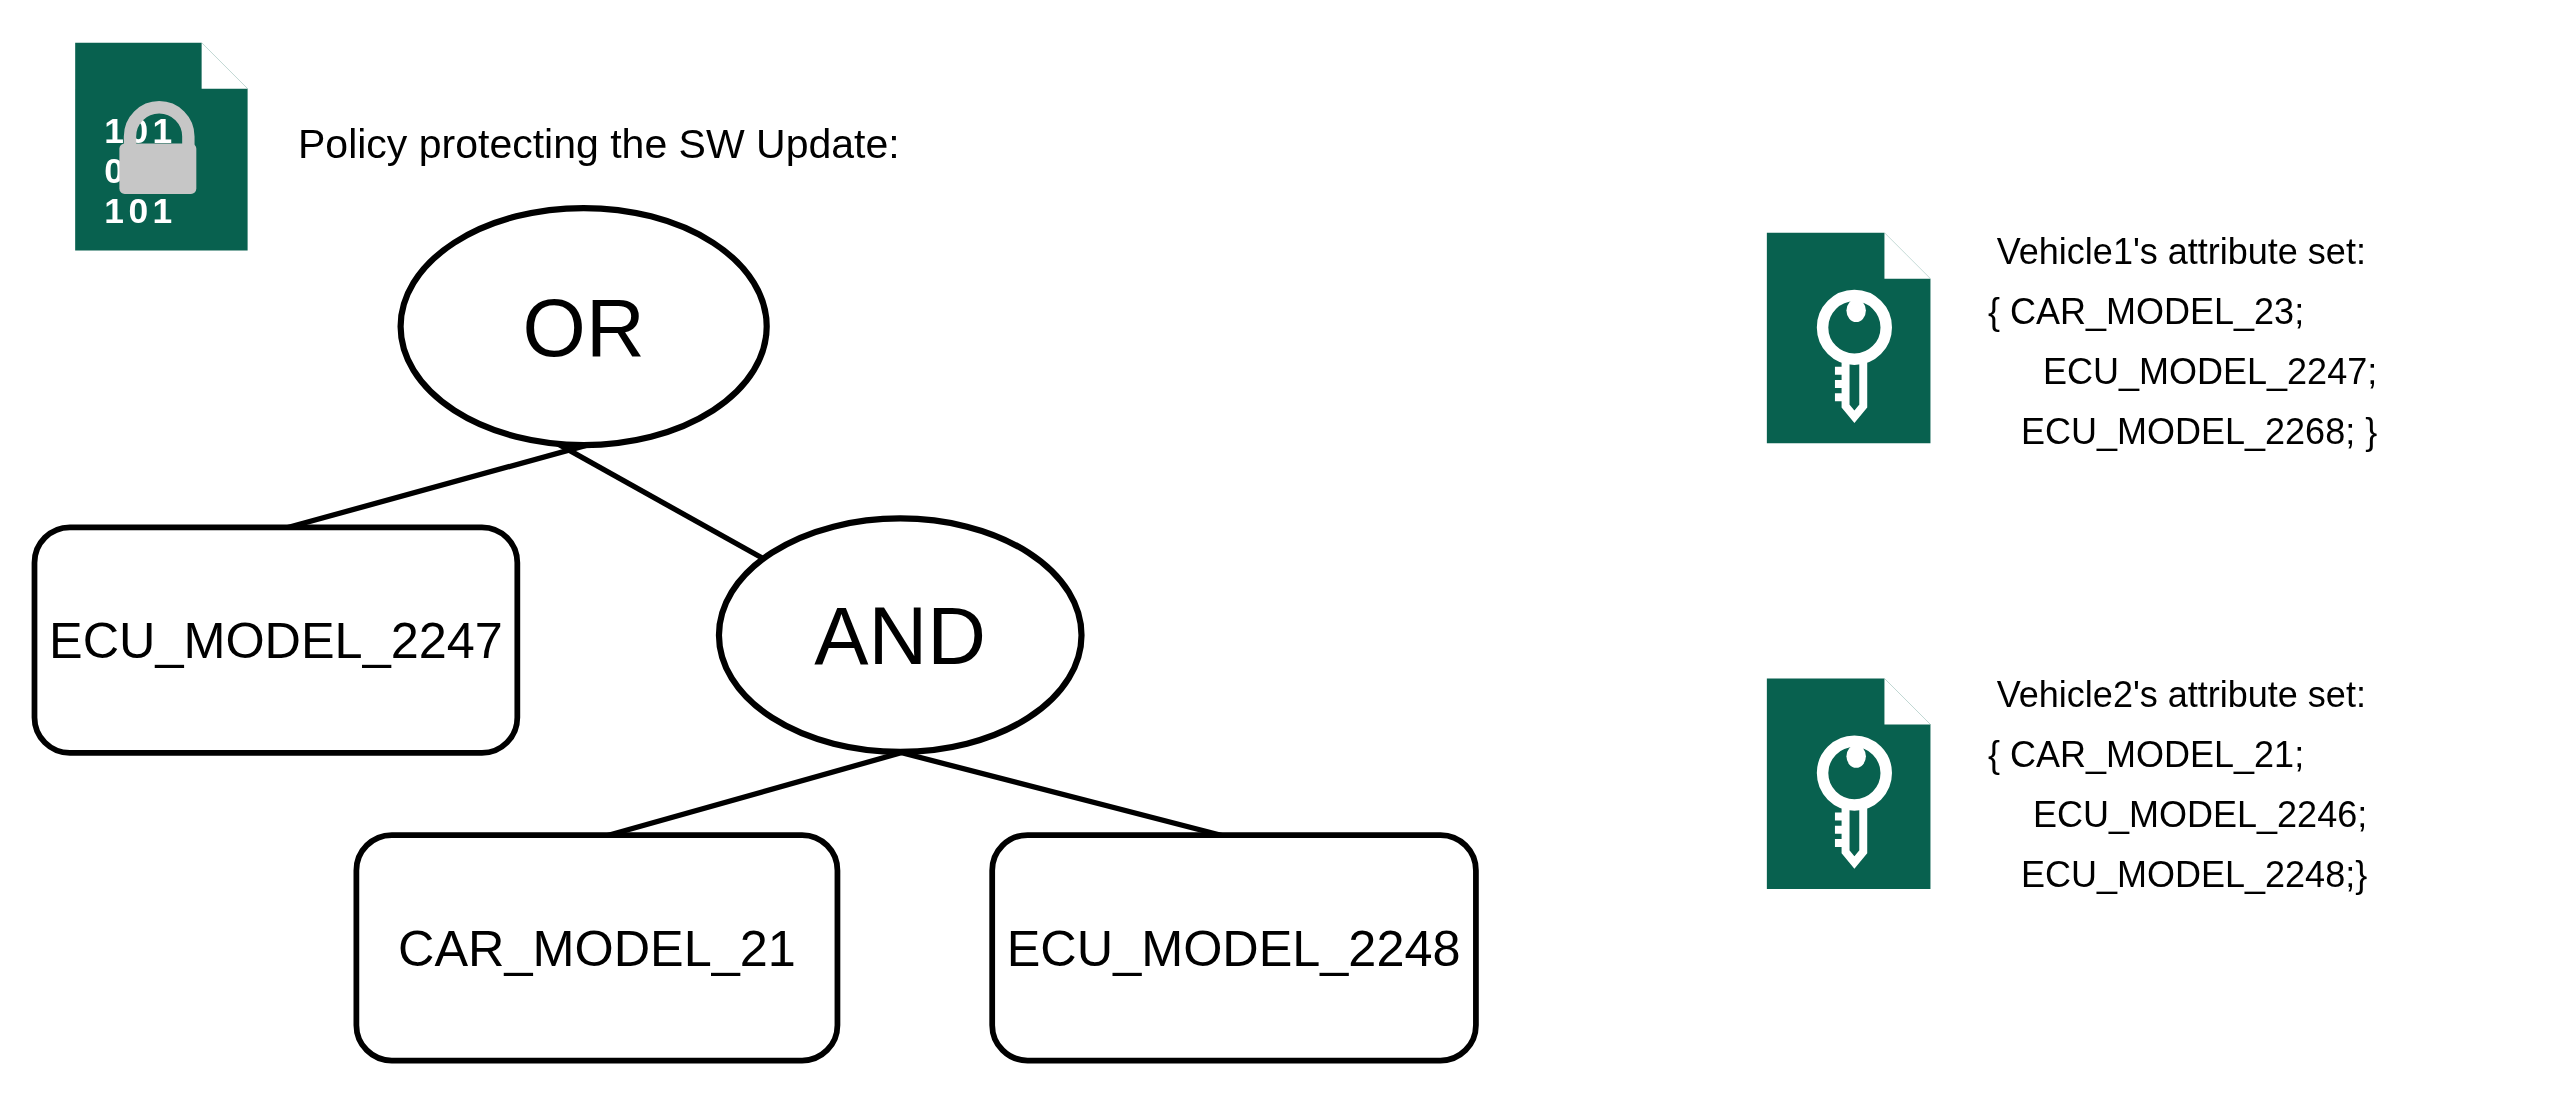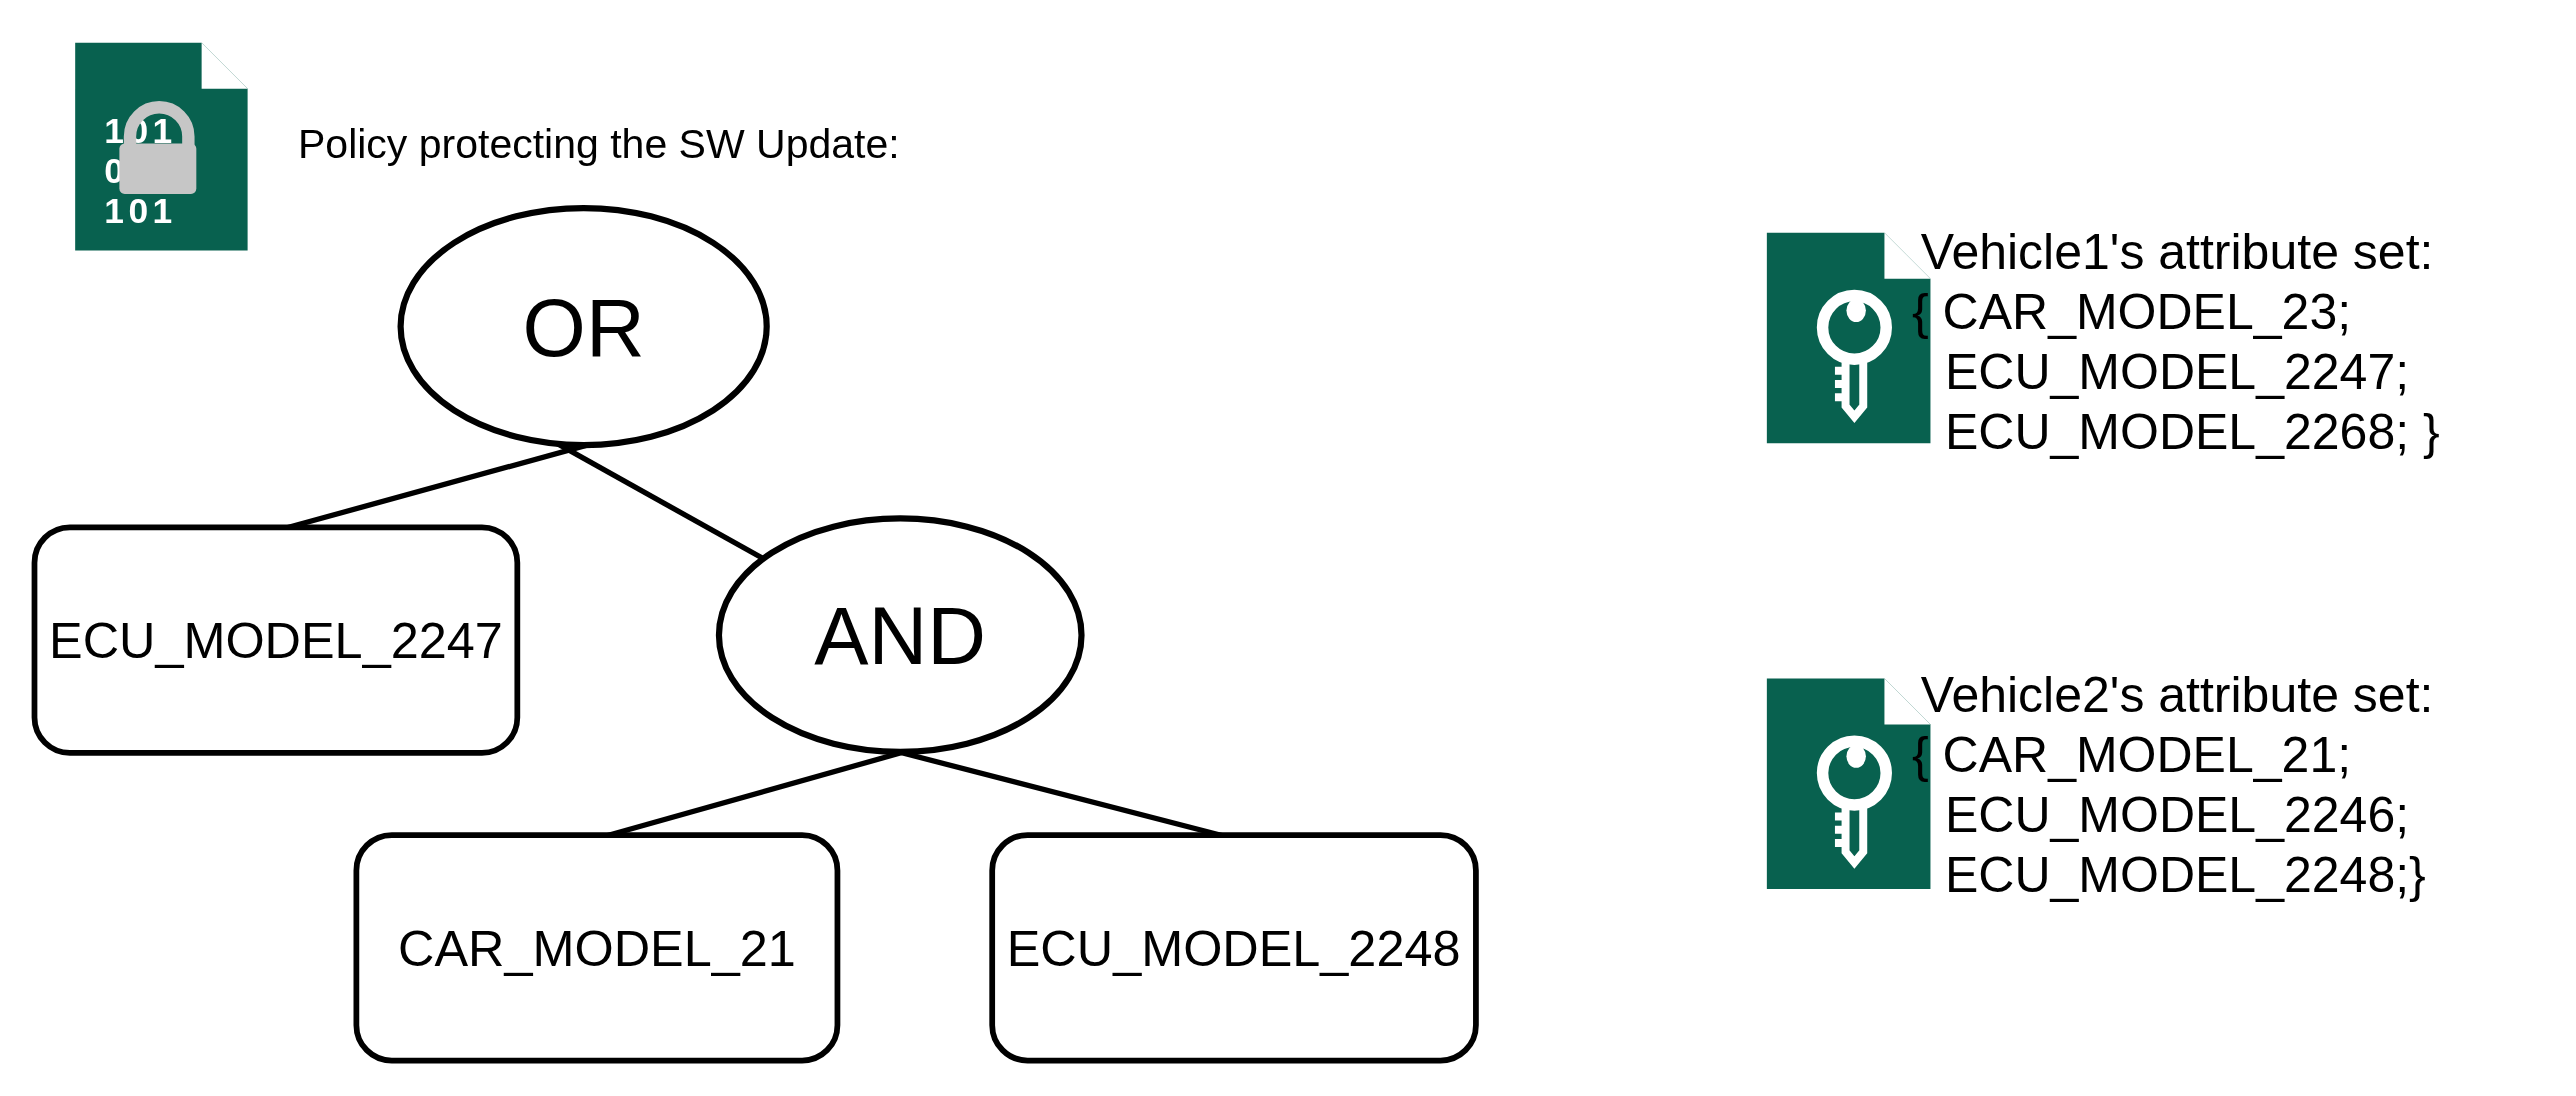--- a/index.html
+++ b/index.html
@@ -33,30 +33,30 @@
     position: absolute;
     left: 298px;
     top: 122px;
     font-size: 41px;
     line-height: 1.1;
     color: #000000;
     white-space: nowrap;
   }
   .attr-block {
     position: absolute;
-    left: 1912px;
-    font-size: 50px;
+    left: 1988px;
+    font-size: 36px;
     line-height: 60px;
     color: #000000;
     white-space: nowrap;
   }
   #vehicle1-block { top: 222px; }
   #vehicle2-block { top: 665px; }
   .attr-heading { padding-left: 8.8px; }
-  .attr-line.indented { padding-left: 33px; }
+  .attr-line.indented { padding-left: 33px; text-align: right; }
 </style>
 </head>
 <body>
 
 <div id="canvas">
 
   <svg id="tree-svg" viewBox="0 0 2913 1240">
 
     <g>
       <line x1="715" y1="489" x2="312" y2="600" stroke="#000000" stroke-width="6"></line>

